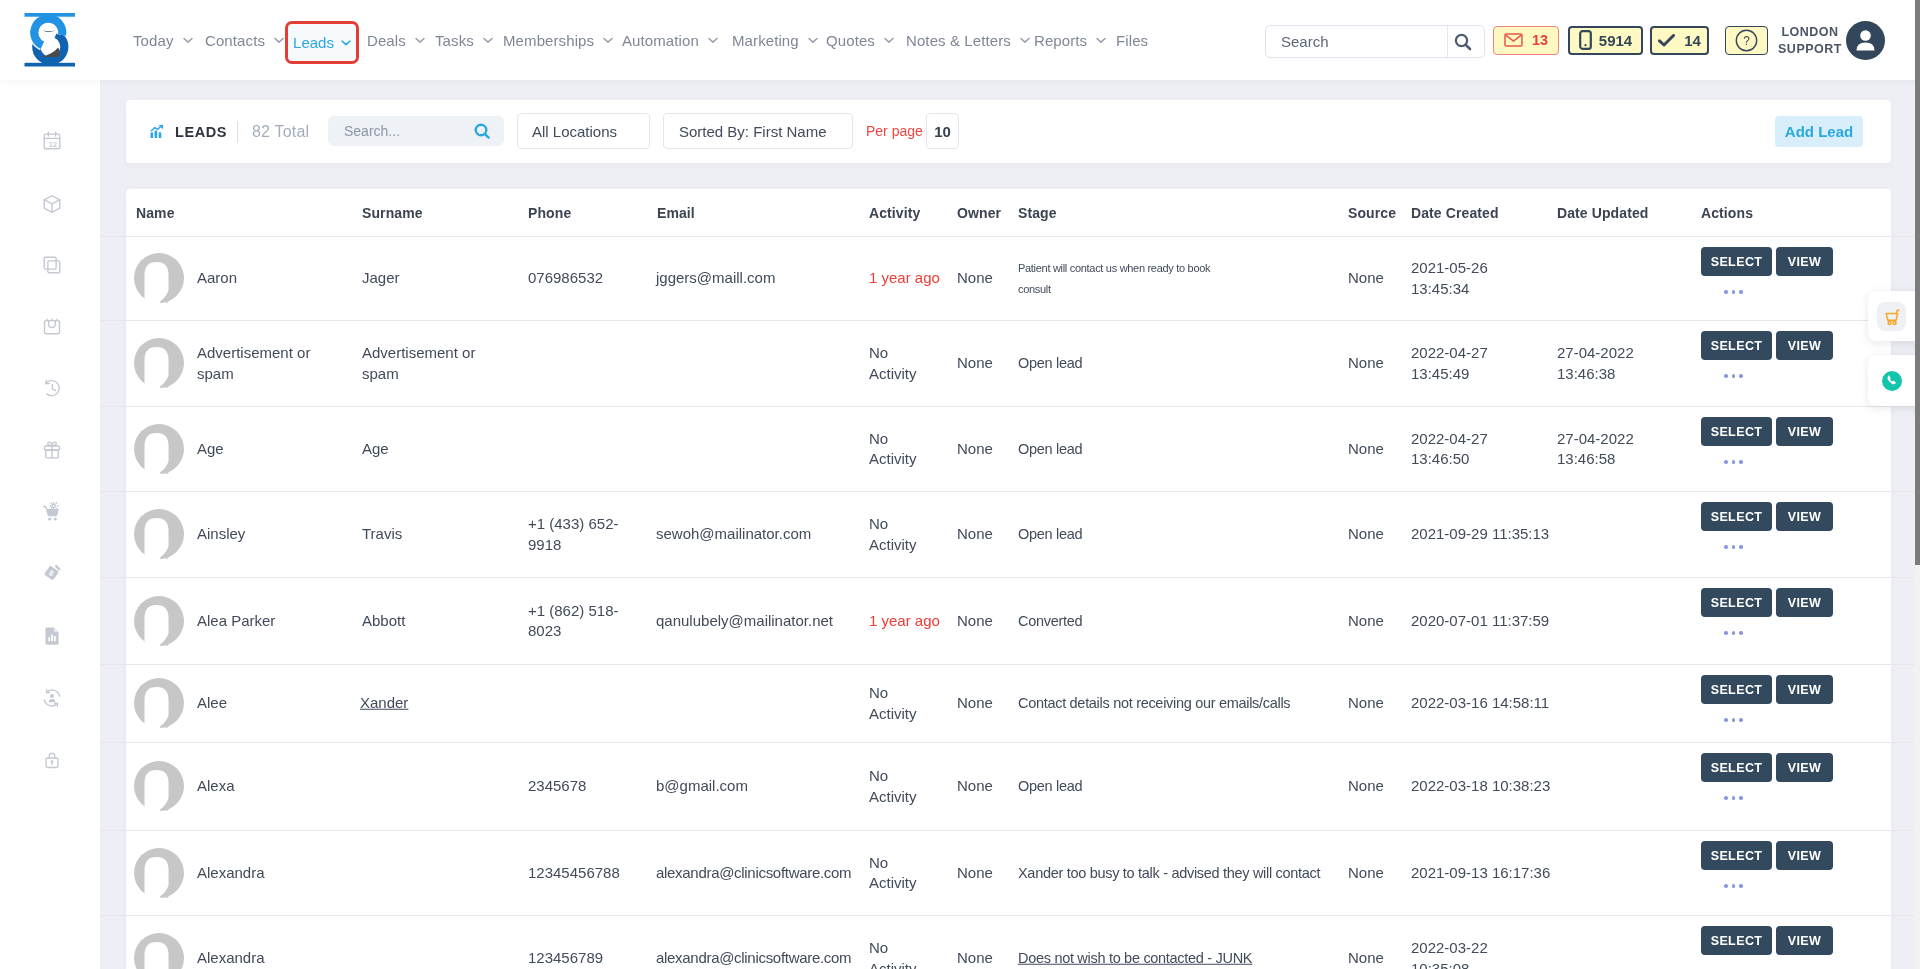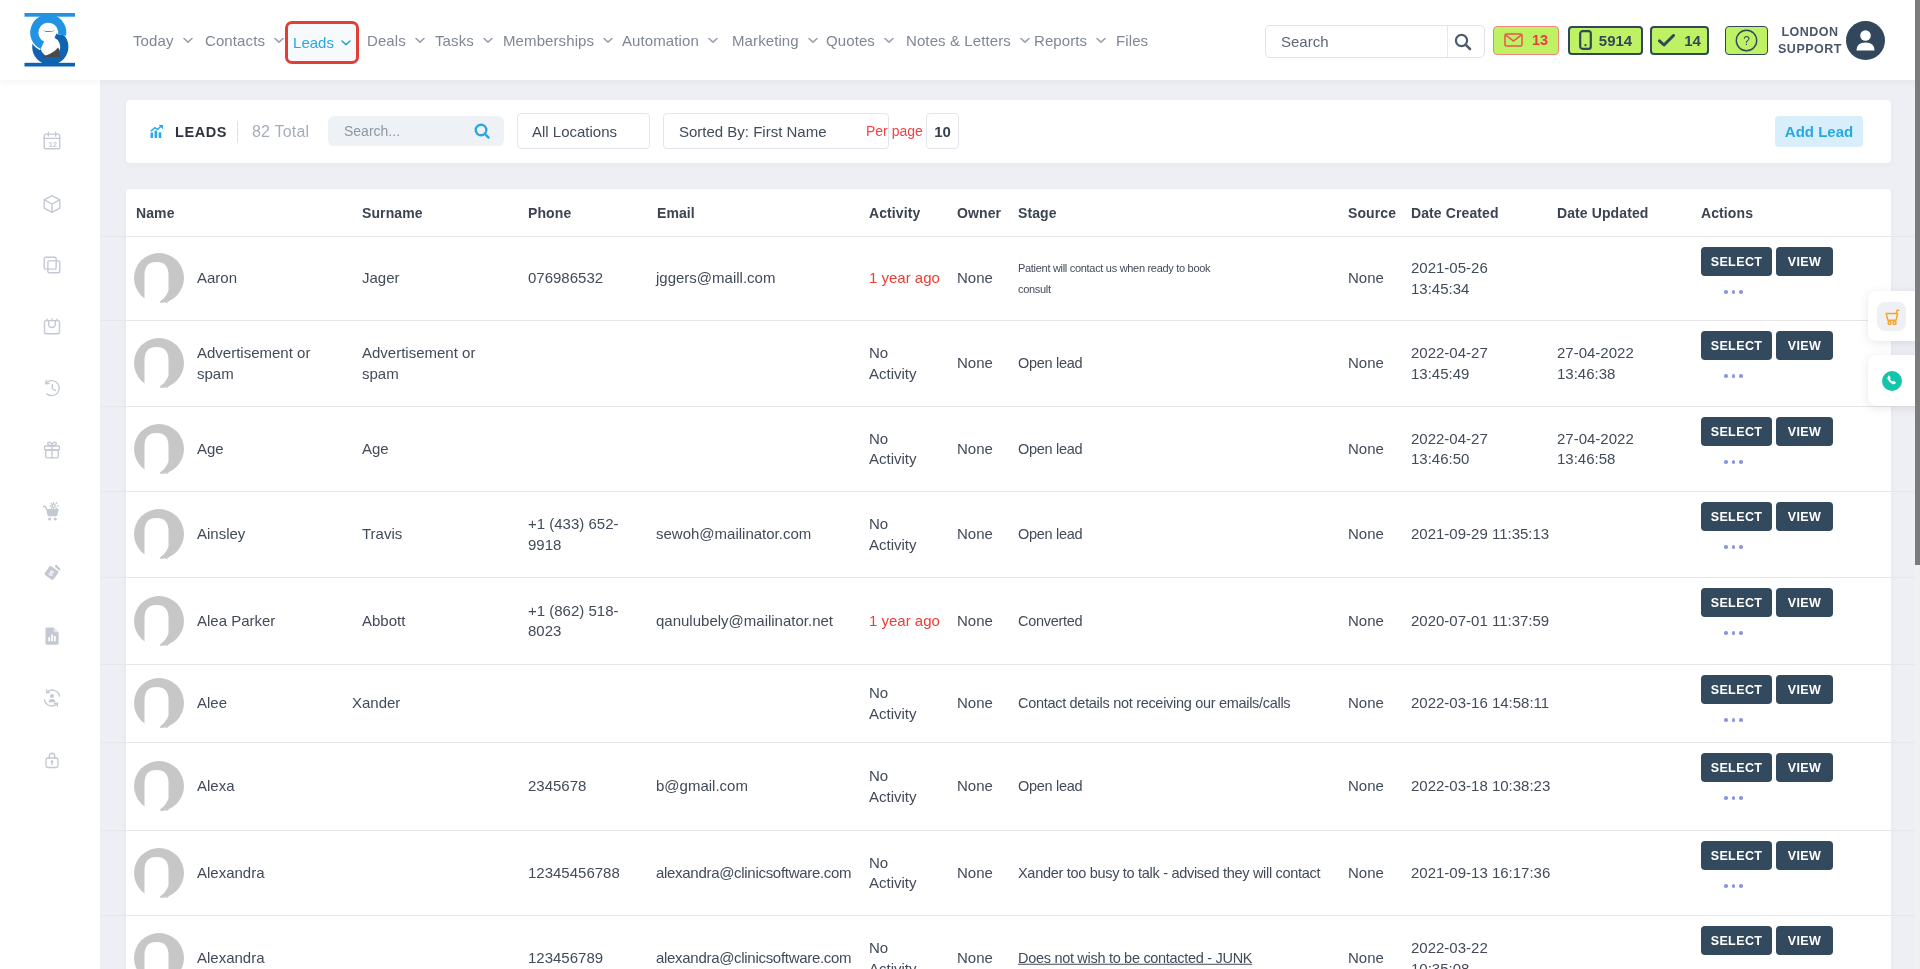--- a/index.html
+++ b/index.html
@@ -9,21 +9,21 @@
  font-size:15px;line-height:20.5px;color:#414b5a}
 .content{position:absolute;left:100px;top:80px;right:0;bottom:0;background:#edeff4}
 .card{position:absolute;background:#fff;border-radius:4px;box-shadow:0 2px 6px rgba(50,60,90,.04)}
 header{position:absolute;left:0;top:0;width:1920px;height:80px;background:#fff;
  box-shadow:0 2px 5px rgba(40,50,80,.05);z-index:5}
 aside{position:absolute;left:0;top:80px;width:100px;height:889px;background:#fff;z-index:4}
 .nav{position:absolute;top:40px;transform:translateY(-50%);display:flex;align-items:center;
  font-size:15px;color:#7f8796;letter-spacing:.1px}
 .nav svg{margin-left:9px}
 .hbtn{position:absolute;top:25px;height:29px;border-radius:4px;display:flex;
- align-items:center;justify-content:center;background:#bef264}
+ align-items:center;justify-content:center;background:#fef9c3}
 .navy{border:2px solid #33475b;color:#33475b;font-weight:bold;font-size:15px}
 .btn{position:absolute;height:29px;background:#334a5e;border-radius:4px;color:#fff;
  font-size:12.5px;font-weight:bold;letter-spacing:.4px;display:flex;align-items:center;
  justify-content:center}
 .dots{position:absolute;display:flex;gap:4px}
 .dots i{width:3.6px;height:3.6px;border-radius:50%;background:#8a96e0;display:block}
 .rline{position:absolute;left:0;width:100%;height:1px;background:#e7e7e9}
 .hd{position:absolute;transform:translateY(-50%);white-space:nowrap;font-size:14px;
  font-weight:bold;color:#3c4452;letter-spacing:.1px}
 .avatar{position:absolute}
@@ -207,21 +207,21 @@
 <div class="abs" style="left:237px;top:121px;width:1px;height:22px;background:#dcdfe6"></div>
 <div class="t" style="left:252px;top:131.5px;font-size:16px;color:#a5adbb;letter-spacing:.2px">82 Total</div>
 <div class="abs" style="left:328px;top:116px;width:176px;height:30px;background:#eef1f6;border-radius:6px">
     <span class="t" style="left:16px;top:14.5px;font-size:14px;color:#8d96a6">Search...</span>
     <svg class="abs" style="left:146px;top:7px" width="17" height="17" viewBox="0 0 17 17">
       <circle cx="7" cy="7" r="5.3" fill="none" stroke="#29a8e0" stroke-width="2.4"></circle>
       <path d="M10.8 10.8 L14.6 14.6" stroke="#29a8e0" stroke-width="2.4" stroke-linecap="round"></path>
     </svg>
   </div>
 <div class="inbox" style="left:517px;top:113px;width:133px;height:36px;padding-left:14px">All Locations</div>
-<div class="inbox" style="left:663px;top:113px;width:226px;height:36px;padding-left:15px">Sorted By: First Name</div>
+<div class="inbox" style="left:663px;top:113px;width:190px;height:36px;padding-left:15px">Sorted By: First Name</div>
 <div class="t" style="left:866px;top:131px;font-weight:normal;font-size:14px;letter-spacing:0;color:#ef4444">Per page</div>
 <div class="inbox" style="left:926px;top:113px;width:33px;height:36px;justify-content:center;padding-left:0;font-weight:bold;color:#394150">10</div>
 <div class="abs" style="left:1775px;top:116px;width:88px;height:31px;background:#d8effb;border-radius:4px;display:flex;align-items:center;justify-content:center;color:#29a8e0;font-size:15px;font-weight:bold">Add Lead</div>
 <div class="card" style="left:126px;top:189px;width:1765px;height:780px;border-radius:4px 4px 0 0"></div>
 <div class="hd" style="left:136px;top:213px">Name</div>
 <div class="hd" style="left:362px;top:213px">Surname</div>
 <div class="hd" style="left:528px;top:213px">Phone</div>
 <div class="hd" style="left:657px;top:213px">Email</div>
 <div class="hd" style="left:869px;top:213px">Activity</div>
 <div class="hd" style="left:957px;top:213px">Owner</div>
@@ -338,21 +338,21 @@
     <i></i>
     <i></i>
   </div>
 <div class="rline" style="top:664px"></div>
 <div class="avatar" style="left:134px;top:678.0px"><svg width="50" height="50" viewBox="0 0 50 50">
       <circle cx="25" cy="25" r="25" fill="#c7c7c7"></circle>
       <path d="M10.5 48 L10.5 22 Q10.5 9 22.5 9 Q34.5 9 34.5 22 L34.5 37.5 Q31.5 45 26.5 48 L25.5 50.5 L12 50.5 Z" fill="#fff"></path>
       <path d="M29 49.5 L36 42.5 M31.5 50.5 L37.5 44.8" stroke="#c7c7c7" stroke-width="1.3"></path>
     </svg></div>
 <div class="t" style="left:197px;top:703.0px;">Alee</div>
-<div class="t" style="left:352px;top:703.0px;">Xander</div>
+<div class="t" style="left:360px;top:703.0px;text-decoration:underline;">Xander</div>
 <div class="t" style="left:869px;top:703.0px;">No<br>Activity</div>
 <div class="t" style="left:957px;top:703.0px;">None</div>
 <div class="t" style="left:1018px;top:703.0px;font-size:14.5px;letter-spacing:-0.3px;">Contact details not receiving our emails/calls</div>
 <div class="t" style="left:1348px;top:703.0px;">None</div>
 <div class="t" style="left:1411px;top:703.0px;">2022-03-16 14:58:11</div>
 <div class="btn" style="left:1701px;top:675px;width:71px">SELECT</div>
 <div class="btn" style="left:1776px;top:675px;width:57px">VIEW</div>
 <div class="dots" style="left:1724px;top:718px">
     <i></i>
     <i></i>

